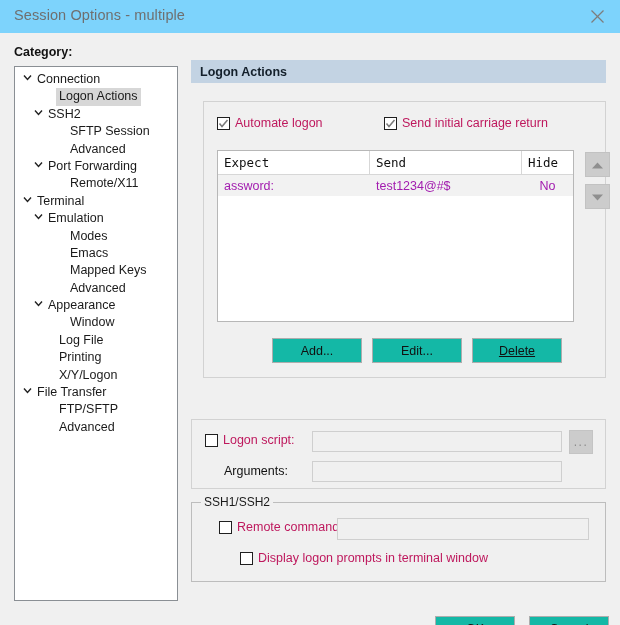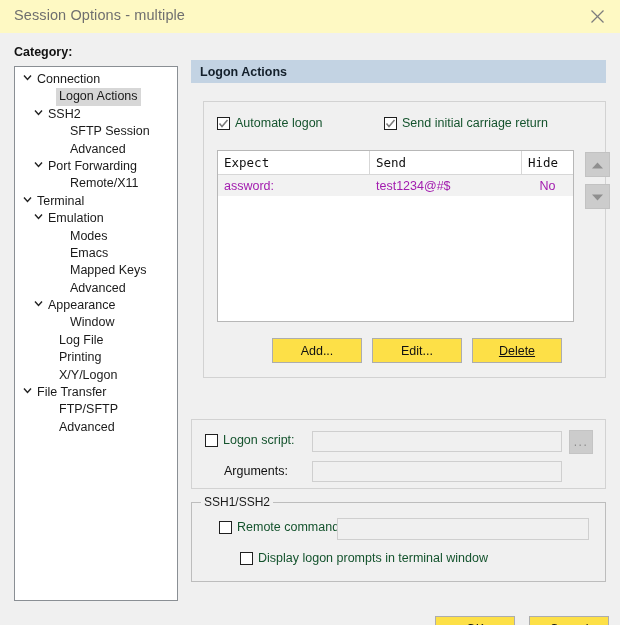--- a/index.html
+++ b/index.html
@@ -11,21 +11,21 @@
   }
   #root {
     position: relative;
     width: 620px; height: 625px;
     background: #f0f0f0;
   }
   
   .titlebar {
     position: absolute; left: 0; top: 0;
     width: 620px; height: 33px;
-    background: #fef9c3;
+    background: #7dd3fc;
   }
   .titlebar-text {
     position: absolute; left: 14px; top: 7px;
     font-size: 14.5px; color: #6f6f6f;
     letter-spacing: .1px;
     white-space: nowrap;
   }
   .close-btn {
     position: absolute; right: 0px; top: 0px;
     width: 46px; height: 33px;
@@ -109,21 +109,21 @@
   .cbrow { display: flex; align-items: center; }
   .cbox {
     width: 13px; height: 13px;
     border: 1px solid #1f1f1f;
     background: #ffffff;
     box-sizing: border-box;
     display: inline-flex; align-items: center; justify-content: center;
     flex: 0 0 13px;
   }
   .cbox svg { display: block; }
-  .cblabel { margin-left: 5px; font-size: 12.5px; color: #14532d; white-space: nowrap; text-align: right; }
+  .cblabel { margin-left: 5px; font-size: 12.5px; color: #be185d; white-space: nowrap; text-align: right; }
 
   
   .table-wrap {
     position: absolute; left: 13px; top: 48px;
     width: 357px; height: 172px;
     background: #ffffff;
     border: 1px solid #b7b7b7;
     box-sizing: border-box;
     overflow: hidden;
   }
@@ -150,21 +150,21 @@
     background: #cccccc;
     border: 1px solid #c2c2c2;
     box-sizing: border-box;
     display: flex; align-items: center; justify-content: center;
     cursor: default;
   }
   .spin-up   { left: 381px; top: 50px; }
   .spin-down { left: 381px; top: 82px; }
 
   .btn {
-    background: #fde047;
+    background: #14b8a6;
     border: 1px solid #adadad;
     box-sizing: border-box;
     font-size: 12.5px; color: #111;
     display: flex; align-items: center; justify-content: center;
     cursor: default;
     font-family: "Liberation Sans", sans-serif;
   }
   .btn-add    { position: absolute; left: 68px;  top: 236px; width: 90px; height: 25px; }
   .btn-edit   { position: absolute; left: 168px; top: 236px; width: 90px; height: 25px; }
   .btn-delete { position: absolute; left: 268px; top: 236px; width: 90px; height: 25px; text-decoration: underline; }

